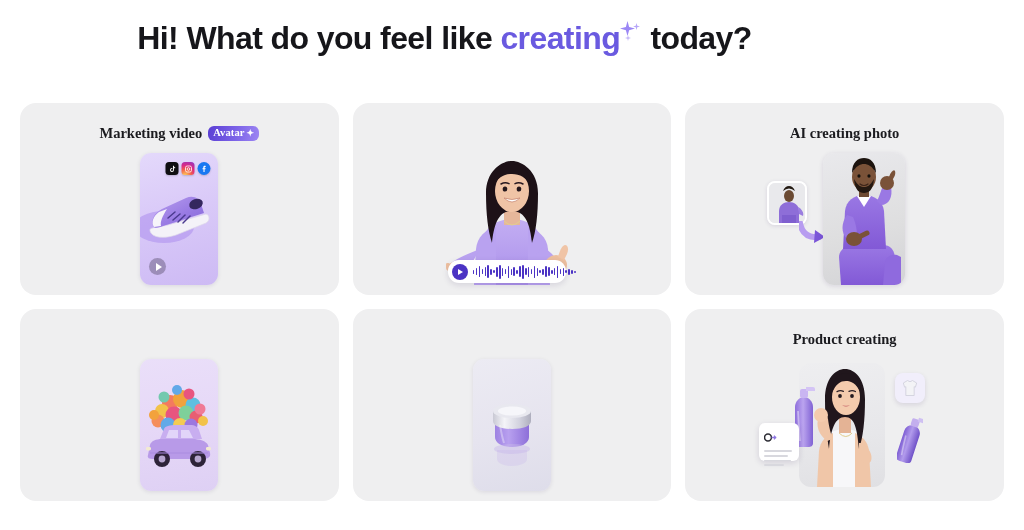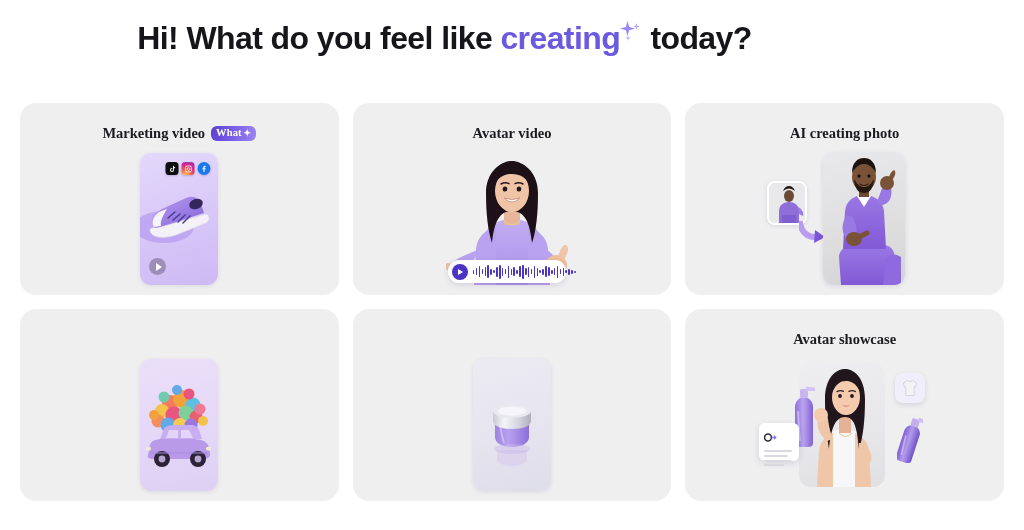--- a/index.html
+++ b/index.html
@@ -237,21 +237,21 @@
       </span>
     </span><span> today?</span>
   </div>
 
   <div class="grid">
 
     <div class="card">
       <div class="card-title">
         <span>Marketing video</span>
         <span class="badge">
-          <span>What</span>
+          <span>Avatar</span>
           <span class="bspark">✦</span>
         </span>
       </div>
       <div class="thumb-area">
         <div class="phone c1-phone">
 
           <svg style="position:absolute;left:-6px;top:52px;" width="60" height="44" viewBox="0 0 60 44">
             <ellipse cx="30" cy="22" rx="30" ry="16" fill="#b79cf0" opacity="0.75"></ellipse>
           </svg>
 
@@ -302,23 +302,20 @@
           </div>
 
           <div class="c1-play">
               <span class="tri"></span>
             </div>
         </div>
       </div>
     </div>
 
     <div class="card">
-      <div class="card-title">
-        <span>Avatar video</span>
-      </div>
       <div class="thumb-area">
         <div class="c2-wrap">
 
           <svg class="c2-person" viewBox="0 0 132 132">
             <defs>
               <linearGradient id="shirtg" x1="0" y1="0" x2="0" y2="1">
                 <stop offset="0%" stop-color="#c3aef3"></stop>
                   <stop offset="100%" stop-color="#aa90ea"></stop>
               </linearGradient>
               <clipPath id="clipsq">
@@ -556,21 +553,21 @@
             <path d="M24 91 L24 100 C24 104 31 107 39 107 C47 107 54 104 54 100 L54 91 Z" fill="#c3aeea" opacity="0.25"></path>
 
             <path d="M27 66 q2 12 4 18" stroke="#ffffff" stroke-width="2" opacity="0.35" fill="none"></path>
           </svg>
         </div>
       </div>
     </div>
 
     <div class="card">
       <div class="card-title">
-        <span>Avatar showcase</span>
+        <span>Product creating</span>
       </div>
       <div class="thumb-area">
         <div class="c6-wrap">
 
           <div class="c6-main">
             <svg viewBox="0 0 86 124" width="86" height="124">
 
               <path d="M24 124 L24 84 C24 72 34 66 46 66 C58 66 66 72 66 84 L66 124 Z" fill="#f7f7f9"></path>
 
               <path d="M18 124 L20 88 C21 78 28 72 34 70 L34 124 Z" fill="#f0c6a8"></path>

